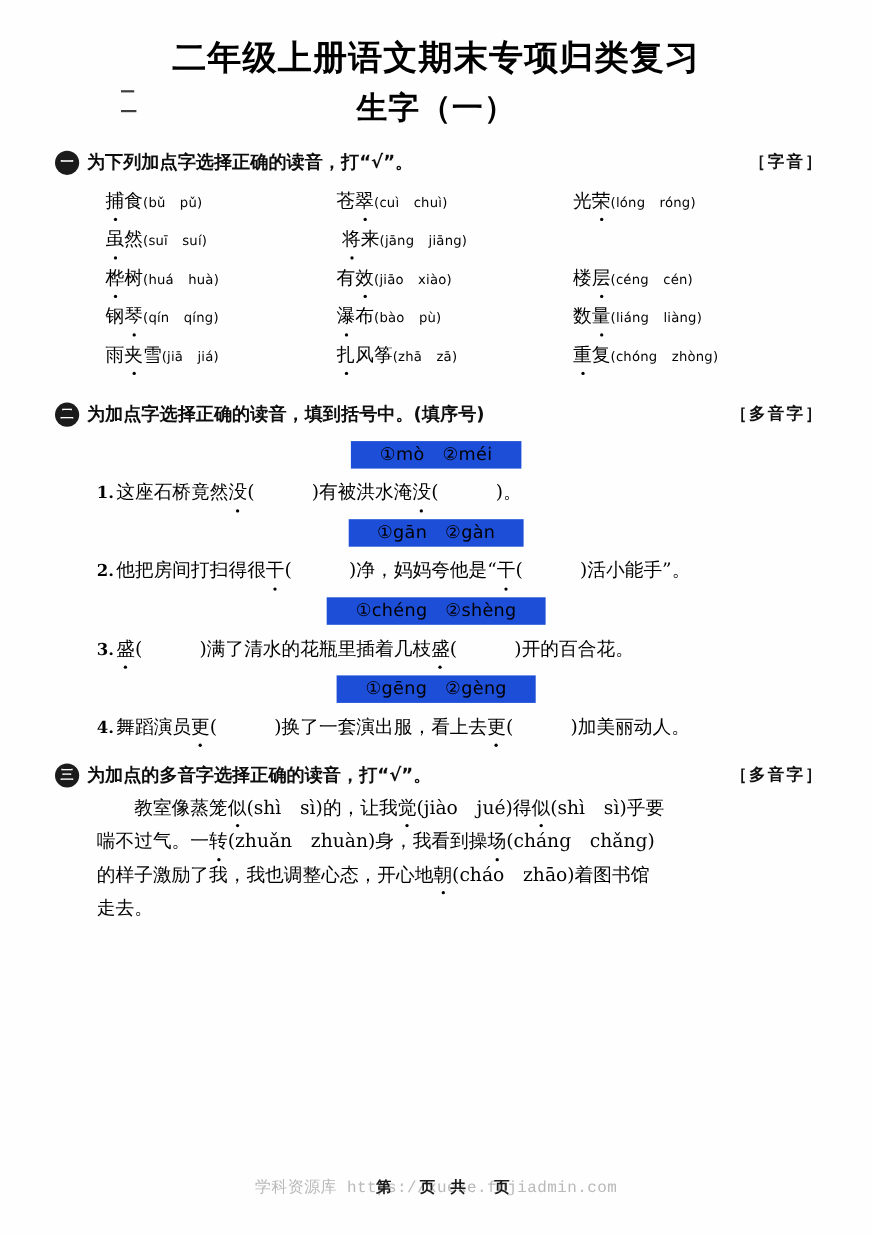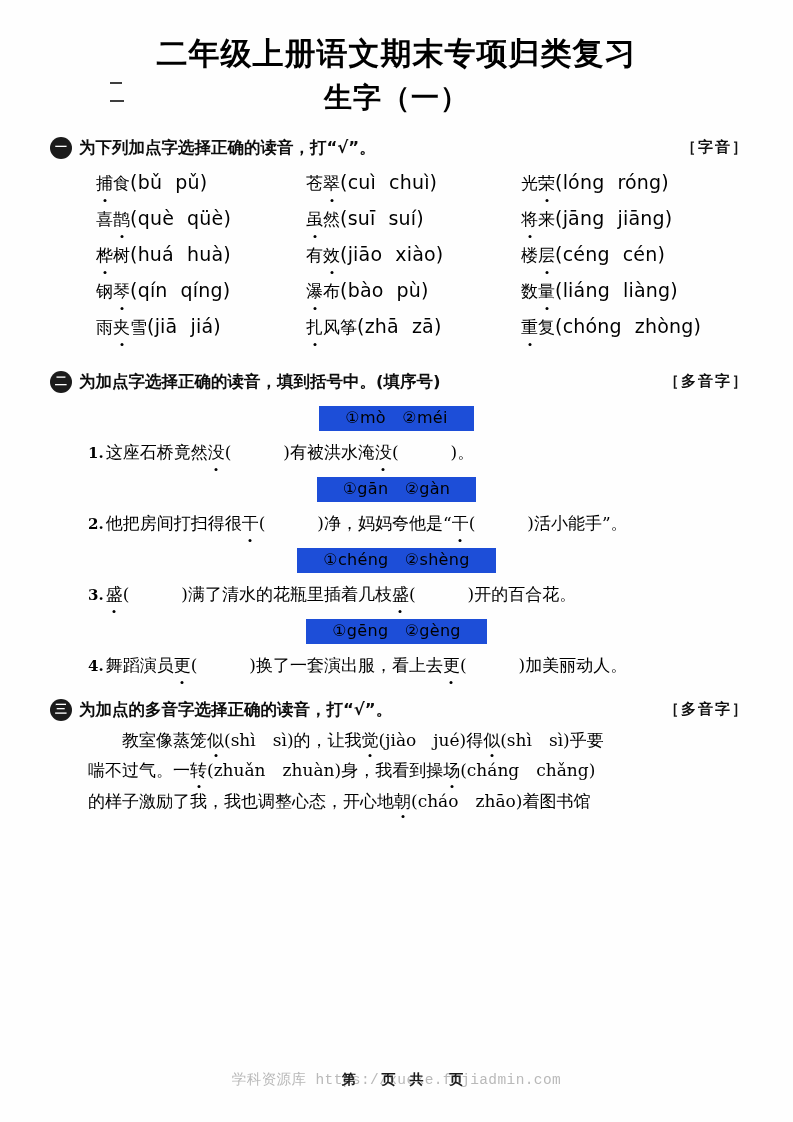--- a/index.html
+++ b/index.html
@@ -96,21 +96,21 @@
     white-space: nowrap;
     position: relative;
   }
   .word-cell.c1 { width: 210px; }
   .word-cell.c2 { width: 215px; }
   .word-cell.c3 { width: 220px; }
 
   .hz { font-family: "DejaVu Serif", "Liberation Serif", serif; }
   .py {
     font-family: "DejaVu Sans", "Liberation Sans", sans-serif;
-    font-size: 19px;
+    font-size: 12px;
     letter-spacing: 0.2px;
     text-align: right;
   }
   .py .gap { display: inline-block; width: 13px; }
 
   
   .dotwrap {
     position: relative;
     display: inline-block;
   }
@@ -233,21 +233,20 @@
     <div class="sec-text">为下列加点字选择正确的读音，打“√”。</div>
     <div class="sec-tag">［字音］</div>
   </div>
   <div class="word-grid" id="word-grid">
       <div class="word-row">
         <div class="word-cell c1"><span class="hz dotwrap">捕</span><span class="hz">食</span><span class="py">(<span>bǔ</span><span class="gap"></span><span>pǔ</span>)</span></div>
         <div class="word-cell c2"><span class="hz">苍</span><span class="hz dotwrap">翠</span><span class="py">(<span>cuì</span><span class="gap"></span><span>chuì</span>)</span></div>
         <div class="word-cell c3"><span class="hz">光</span><span class="hz dotwrap">荣</span><span class="py">(<span>lóng</span><span class="gap"></span><span>róng</span>)</span></div>
       </div>
       <div class="word-row">
-        <div class="word-cell c1"><span class="hz">喜</span><span class="hz dotwrap">鹊</span><span class="py">(<span>què</span><span class="gap"></span><span>qüè</span>)</span></div>
         <div class="word-cell c2"><span class="hz dotwrap">虽</span><span class="hz">然</span><span class="py">(<span>suī</span><span class="gap"></span><span>suí</span>)</span></div>
         <div class="word-cell c3"><span class="hz dotwrap">将</span><span class="hz">来</span><span class="py">(<span>jāng</span><span class="gap"></span><span>jiāng</span>)</span></div>
       </div>
       <div class="word-row">
         <div class="word-cell c1"><span class="hz dotwrap">桦</span><span class="hz">树</span><span class="py">(<span>huá</span><span class="gap"></span><span>huà</span>)</span></div>
         <div class="word-cell c2"><span class="hz">有</span><span class="hz dotwrap">效</span><span class="py">(<span>jiāo</span><span class="gap"></span><span>xiào</span>)</span></div>
         <div class="word-cell c3"><span class="hz">楼</span><span class="hz dotwrap">层</span><span class="py">(<span>céng</span><span class="gap"></span><span>cén</span>)</span></div>
       </div>
       <div class="word-row">
         <div class="word-cell c1"><span class="hz">钢</span><span class="hz dotwrap">琴</span><span class="py">(<span>qín</span><span class="gap"></span><span>qíng</span>)</span></div>
@@ -279,20 +278,21 @@
 
   <div class="section-head">
     <div class="sec-num">三</div>
     <div class="sec-text">为加点的多音字选择正确的读音，打“√”。</div>
     <div class="sec-tag">［多音字］</div>
   </div>
   <div class="para" id="paragraph-block">
       <div class="para-line"><span class="indent"></span><span>教室像蒸笼</span><span class="hz dotwrap">似</span><span>(shì　sì)的，让我</span><span class="hz dotwrap">觉</span><span>(jiào　jué)得</span><span class="hz dotwrap">似</span><span>(shì　sì)乎要</span></div>
       <div class="para-line"><span>喘不过气。一</span><span class="hz dotwrap">转</span><span>(zhuǎn　zhuàn)身，我看到操</span><span class="hz dotwrap">场</span><span>(cháng　chǎng)</span></div>
       <div class="para-line"><span>的样子激励了我，我也调整心态，开心地</span><span class="hz dotwrap">朝</span><span>(cháo　zhāo)着图书馆</span></div>
+      <div class="para-line"><span>走去。</span></div>
     </div>
 
   <div class="footer">
     <div class="watermark">学科资源库 https://xueke.fujiadmin.com</div>
     <div class="pagenum">
       <span>第</span>
       <span class="slot"></span>
       <span>页　共</span>
       <span class="slot"></span>
       <span>页</span>

